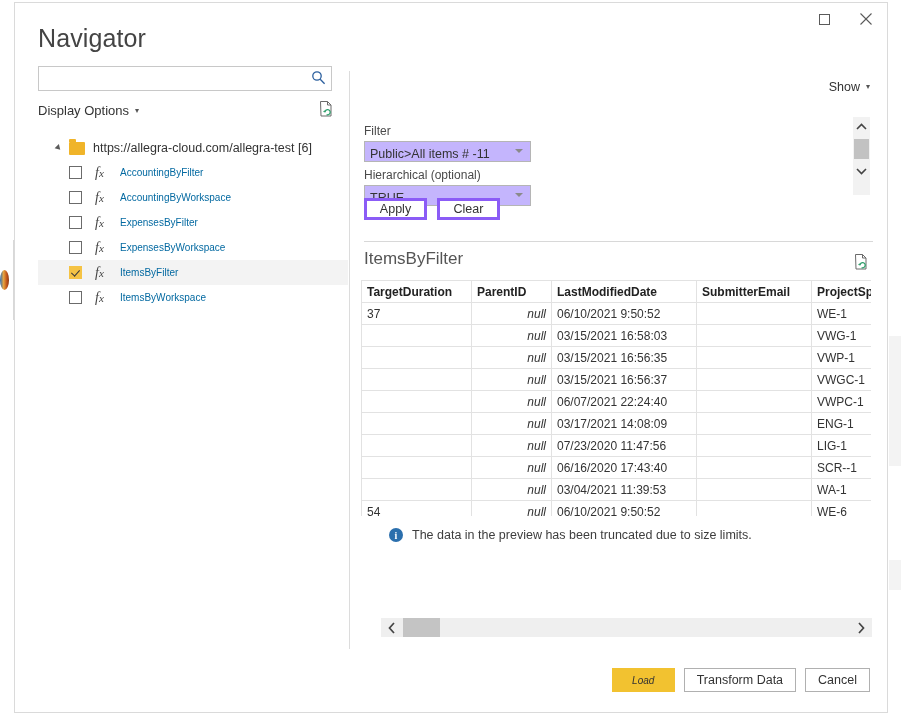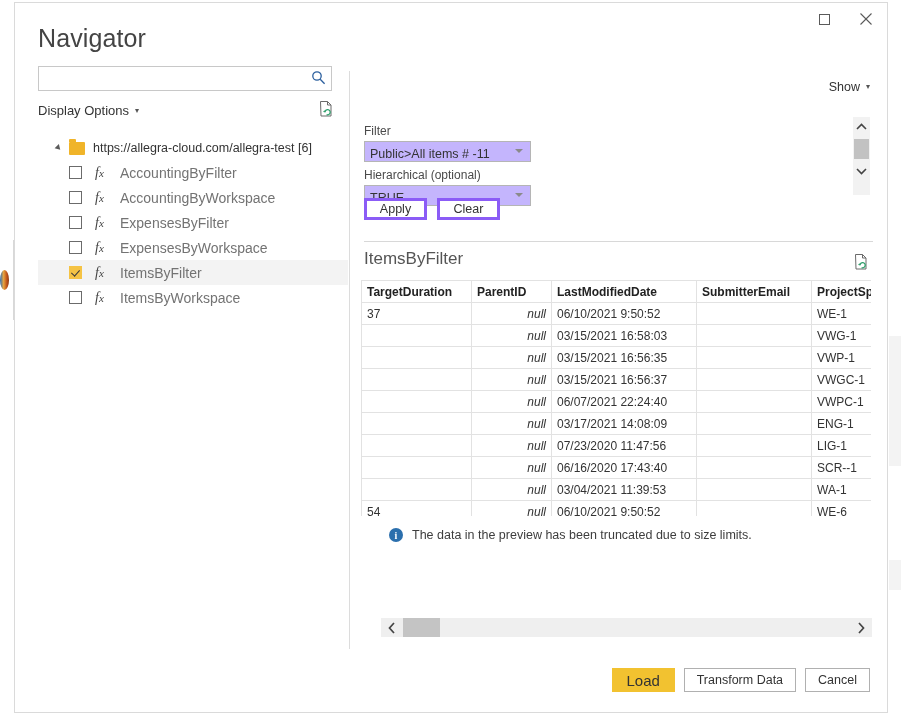--- a/index.html
+++ b/index.html
@@ -220,22 +220,22 @@
     font-size: 14px;
     color: #444;
     flex: none;
     width: 15px;
   }
   .fx-icon .sub {
     font-size: 11px;
     font-style: italic;
   }
   .tree-item-label {
-    font-size: 14px;
-    color: #737373;
+    font-size: 10px;
+    color: #0369a1;
     white-space: nowrap;
   }
 
   
   .v-divider {
     position: absolute;
     left: 334px; top: 68px;
     width: 1px; height: 578px;
     background: #dcdcdc;
   }
@@ -449,23 +449,24 @@
     position: absolute;
     right: 17px; bottom: 20px;
     display: flex;
     gap: 9px;
   }
   .btn-load {
     width: 63px; height: 24px;
     background: #f2c230;
     border: 1px solid #f2c230;
     font-family: "Liberation Sans", sans-serif;
-    font-size: 15px;
+    font-size: 10px;
     color: #333;
     cursor: default;
+    font-style: italic;
   }
   .btn-footer {
     min-width: 63px; height: 24px;
     background: #ffffff;
     border: 1px solid #b0b0b0;
     font-family: "Liberation Sans", sans-serif;
     font-size: 12.5px;
     color: #333;
     cursor: default;
     padding: 0 12px;

